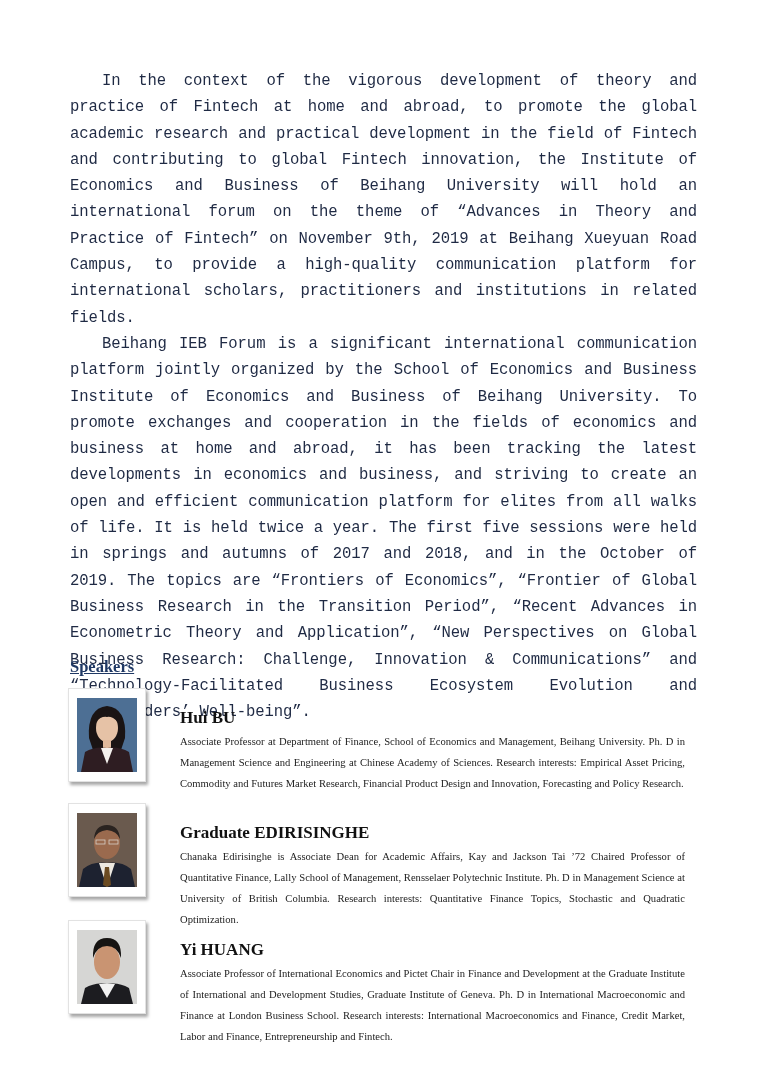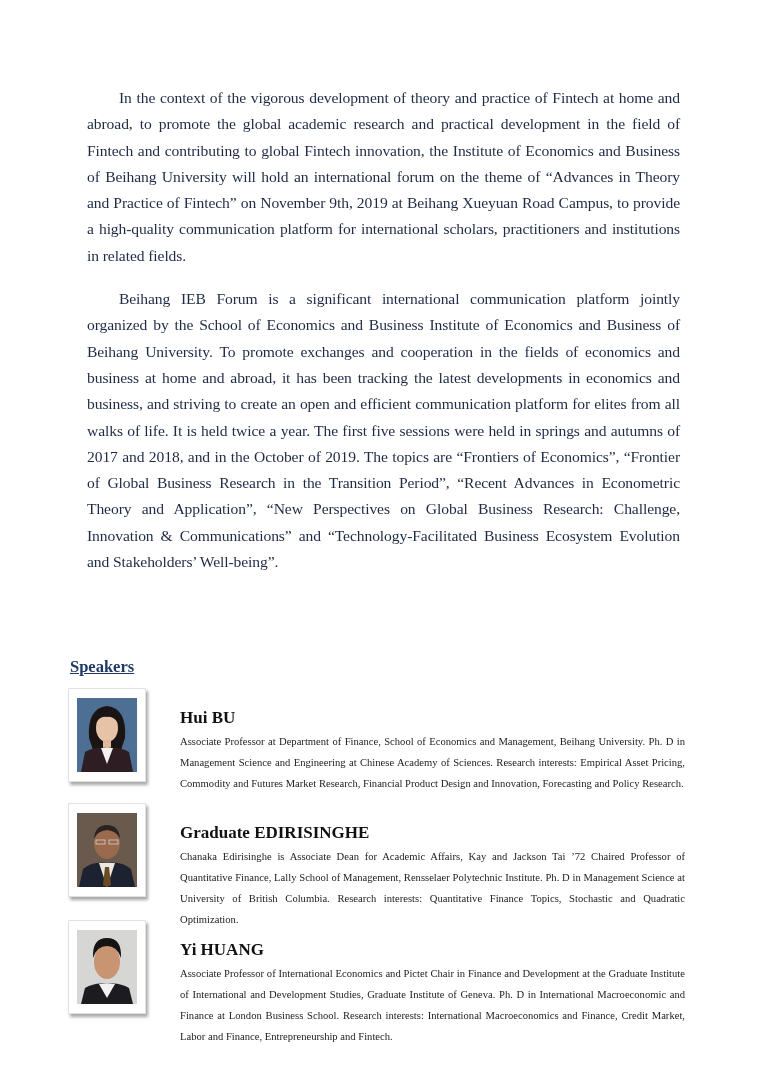--- a/index.html
+++ b/index.html
@@ -19,23 +19,24 @@
       position: absolute;
       left: 70px;
       top: 68px;
       width: 627px;
     }
     .para {
       font-size: 15.6px;
       line-height: 26.3px;
       text-align: justify;
       text-indent: 32px;
-      margin: 17px;
+      margin: 0;
       color: #1f2a44;
       letter-spacing: -0.1px;
+      font-family: Liberation Mono, monospace;
     }
     .speakers-heading {
       position: absolute;
       left: 70px;
       top: 657px;
       font-size: 16.5px;
       font-weight: bold;
       text-decoration: underline;
       color: #1f3864;
       margin: 0;

